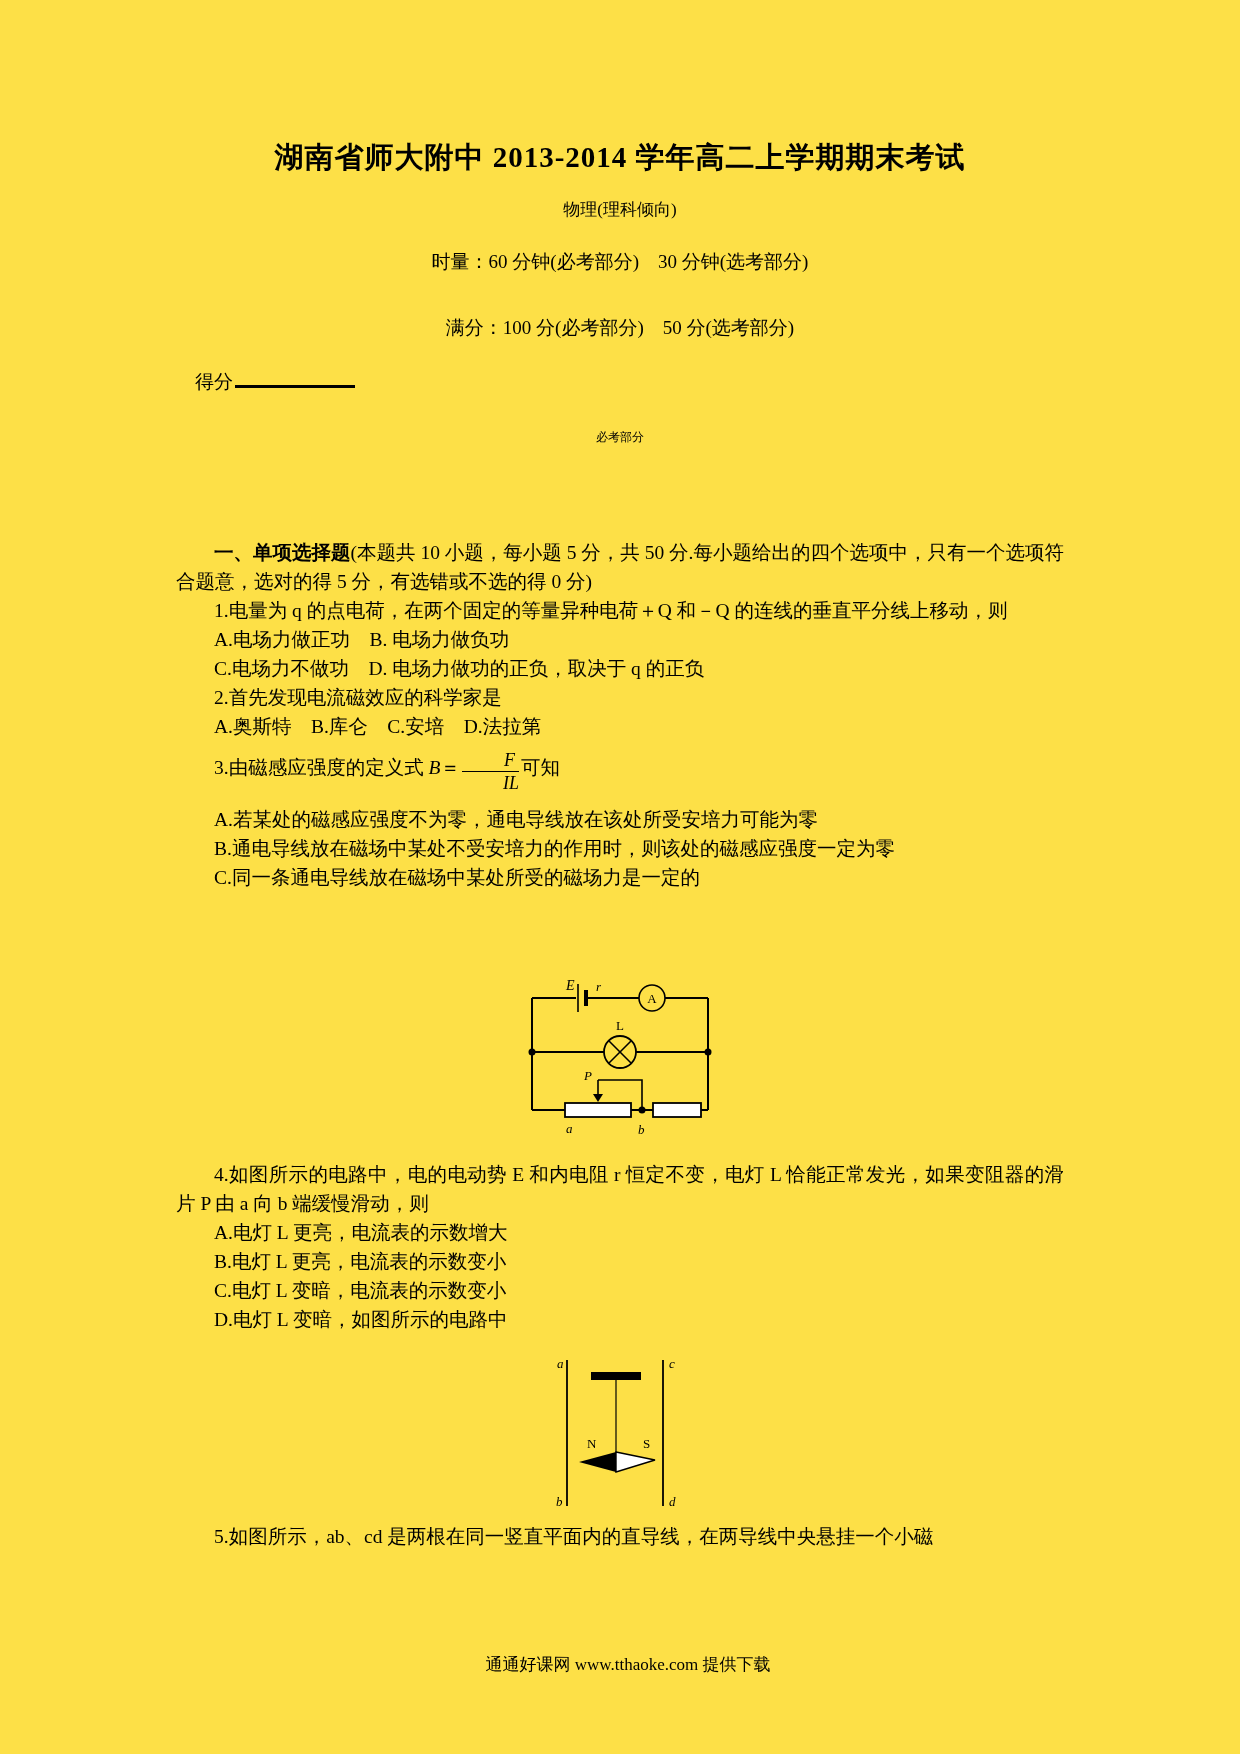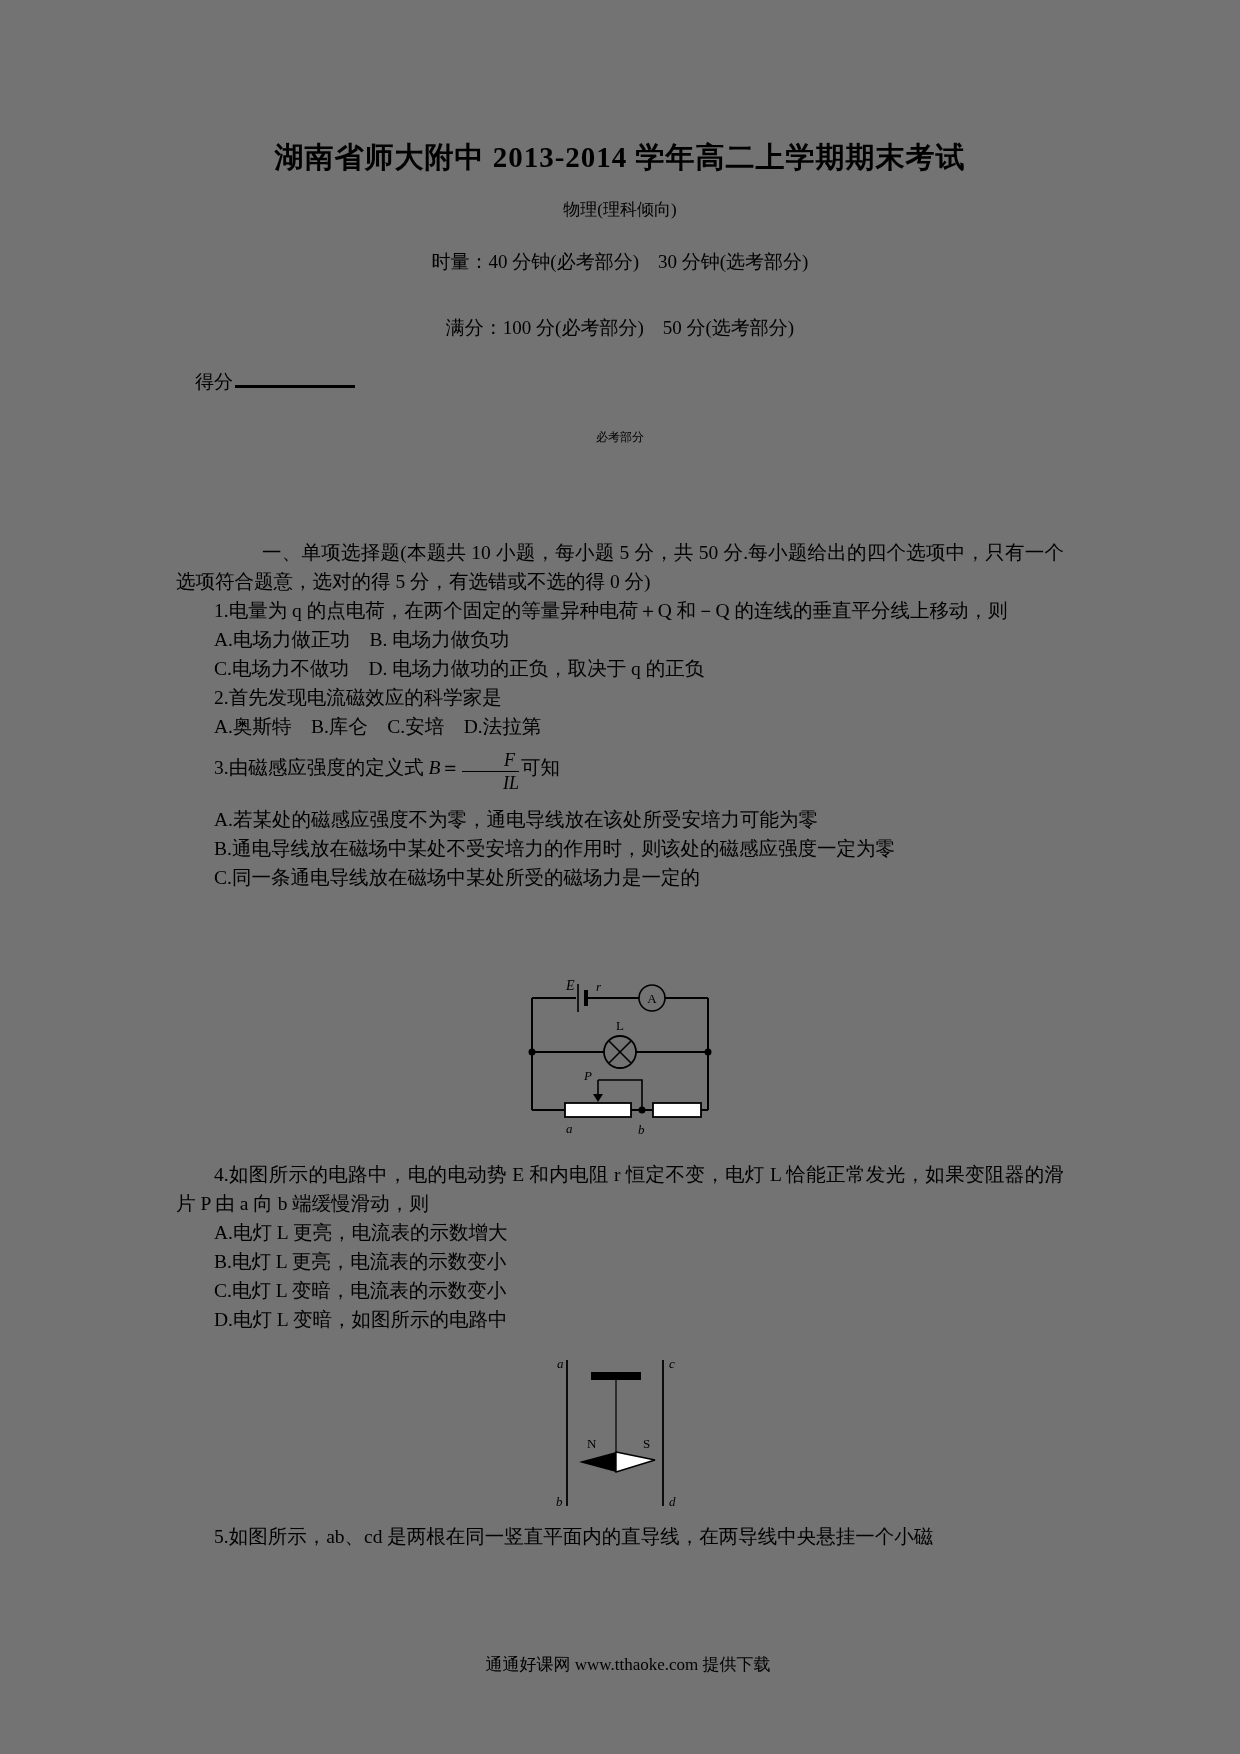--- a/index.html
+++ b/index.html
@@ -1,20 +1,20 @@
 <!DOCTYPE html>
 <html><head>
 <meta charset="utf-8">
 <style>
   html, body { margin:0; padding:0; background:#ffffff; }
   .page {
     position:relative;
     width:1240px;
     height:1754px;
-    background:#737373;
+    background:#fde047;
     color:#000;
     font-family:"Liberation Serif","DejaVu Serif",serif;
     overflow:hidden;
   }
   .content { padding:138px 176px 0 176px; }
 
   .doc-title {
     text-align:center;
     font-size:29px;
     font-weight:bold;
@@ -54,23 +54,22 @@
 
   .para {
     font-size:19.5px;
     line-height:29px;
     margin:0;
     text-indent:38px;
     text-align:justify;
   }
   .para.no-justify { text-align:left; }
   .q-heading-bold {
-    font-weight:normal;
+    font-weight:bold;
     font-family:"Liberation Sans","DejaVu Sans",sans-serif;
-    margin-left:48px;
   }
 
   .formula-para {
     font-size:19.5px;
     line-height:29px;
     margin:9px 0 12px 0;
     text-indent:38px;
   }
   .var { font-style:italic; font-family:"Liberation Serif",serif; }
   .frac {
@@ -105,21 +104,21 @@
 </head>
 <body>
 
 <div class="page">
   <div class="content">
 
     <h1 class="doc-title">湖南省师大附中 2013-2014 学年高二上学期期末考试</h1>
 
     <div class="subject">物理(理科倾向)</div>
 
-    <div class="meta-line">时量：40 分钟(必考部分)　30 分钟(选考部分)</div>
+    <div class="meta-line">时量：60 分钟(必考部分)　30 分钟(选考部分)</div>
 
     <div class="meta-line full-score">满分：100 分(必考部分)　50 分(选考部分)</div>
 
     <div class="score-row">
       <span>得分</span><span class="score-blank"></span>
     </div>
 
     <div class="section-title">必考部分</div>
 
     <p class="para"><span class="q-heading-bold">一、单项选择题</span><span>(本题共 10 小题，每小题 5 分，共 50 分.每小题给出的四个选项中，只有一个选项符合题意，选对的得 5 分，有选错或不选的得 0 分)</span></p>

